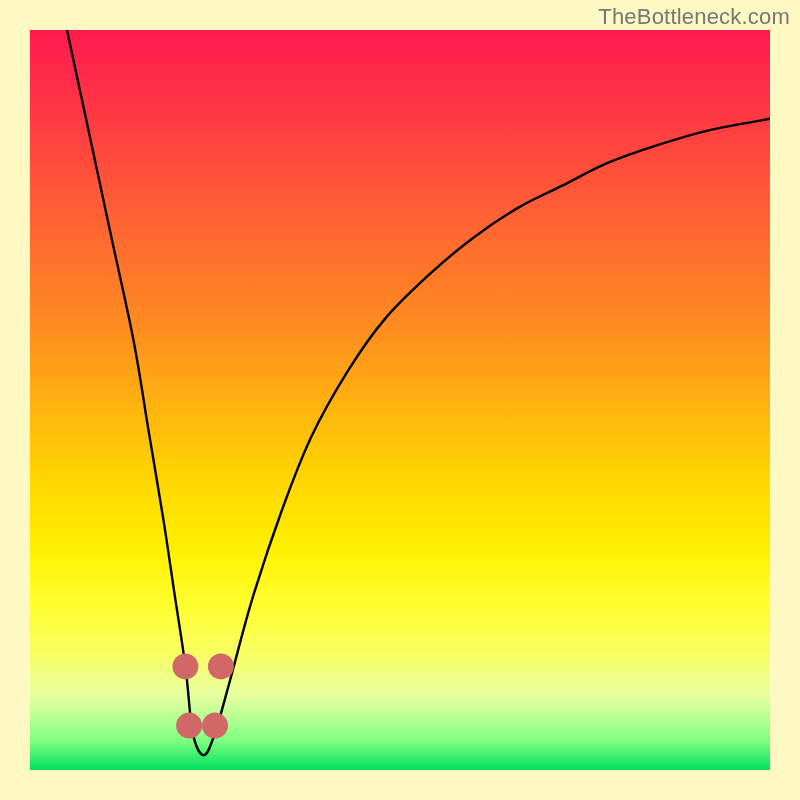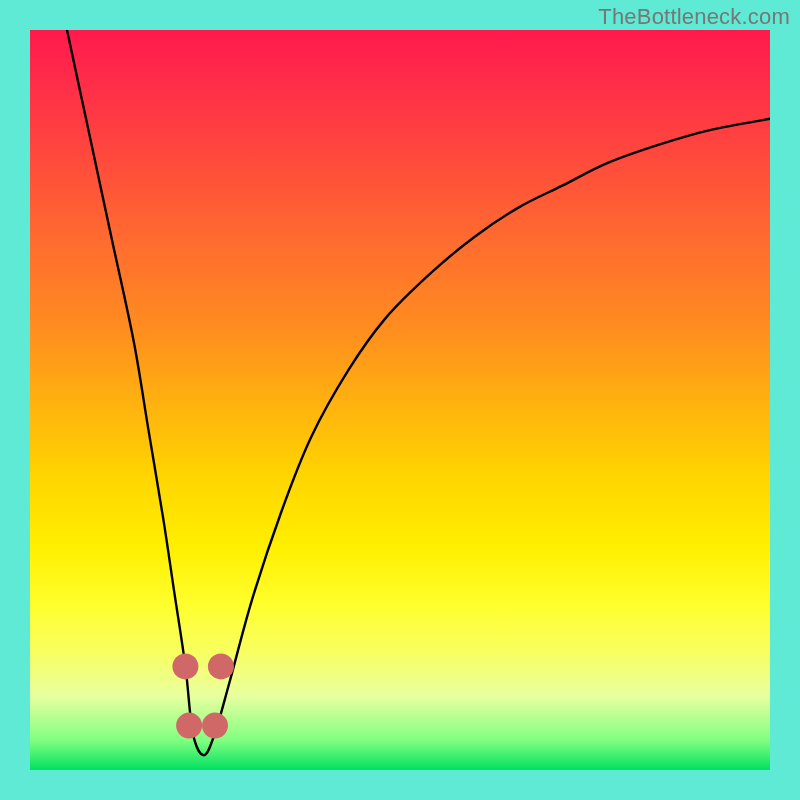--- a/index.html
+++ b/index.html
@@ -1,21 +1,21 @@
 <!DOCTYPE html>
 <html><head>
 <meta charset="utf-8">
 <style>
   * { margin: 0; padding: 0; box-sizing: border-box; }
   html, body { width: 800px; height: 800px; overflow: hidden; background: #000; font-family: Arial, Helvetica, sans-serif; }
   .frame {
     position: relative;
     width: 800px;
     height: 800px;
-    background: #5eead4;
+    background: #fef9c3;
   }
   .plot-area {
     position: absolute;
     left: 30px;
     top: 30px;
     width: 740px;
     height: 740px;
     overflow: hidden;
   }
   .gradient-bg {

